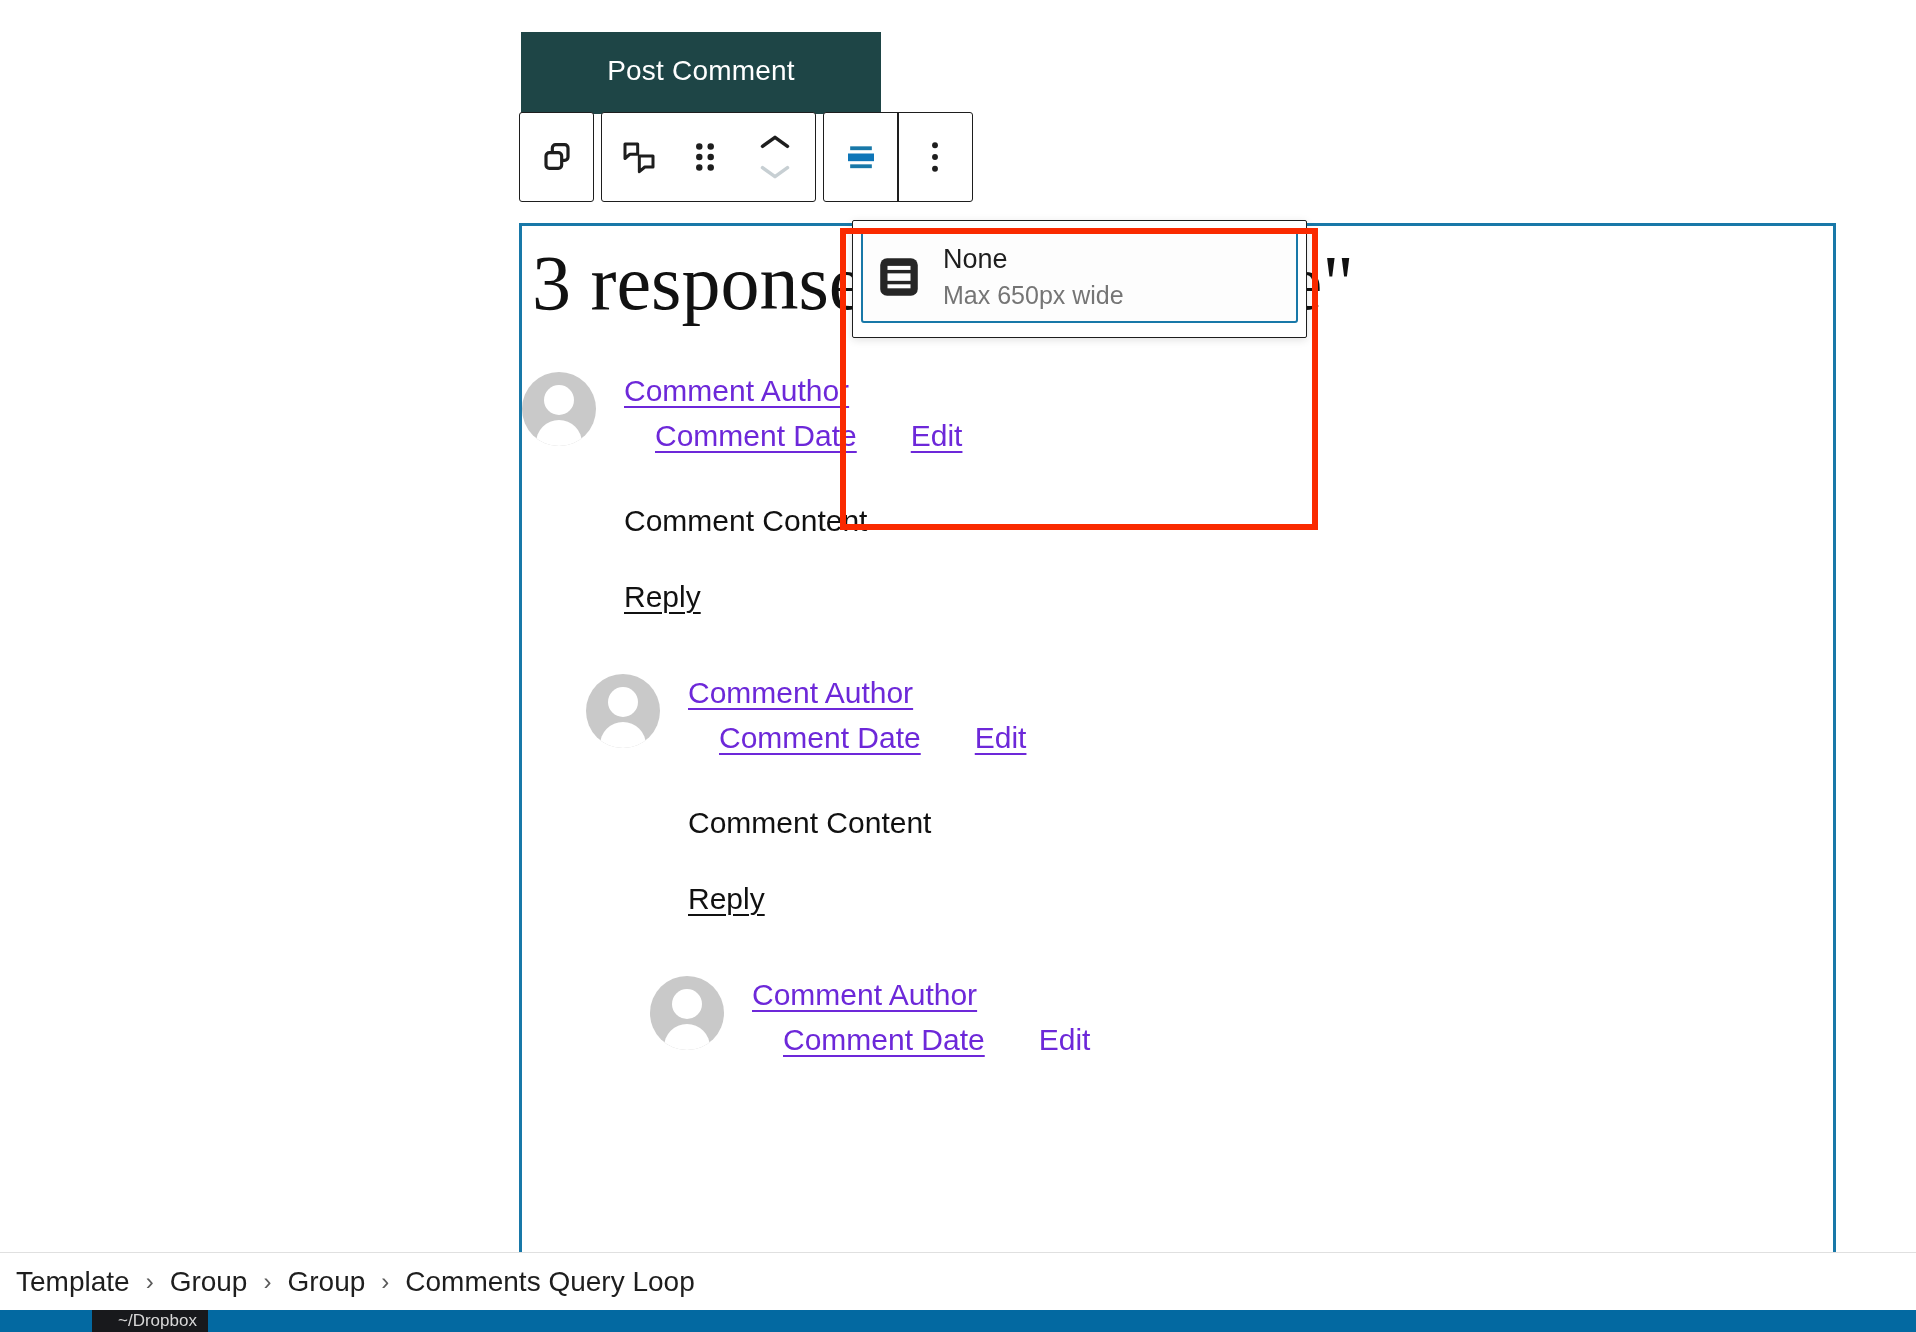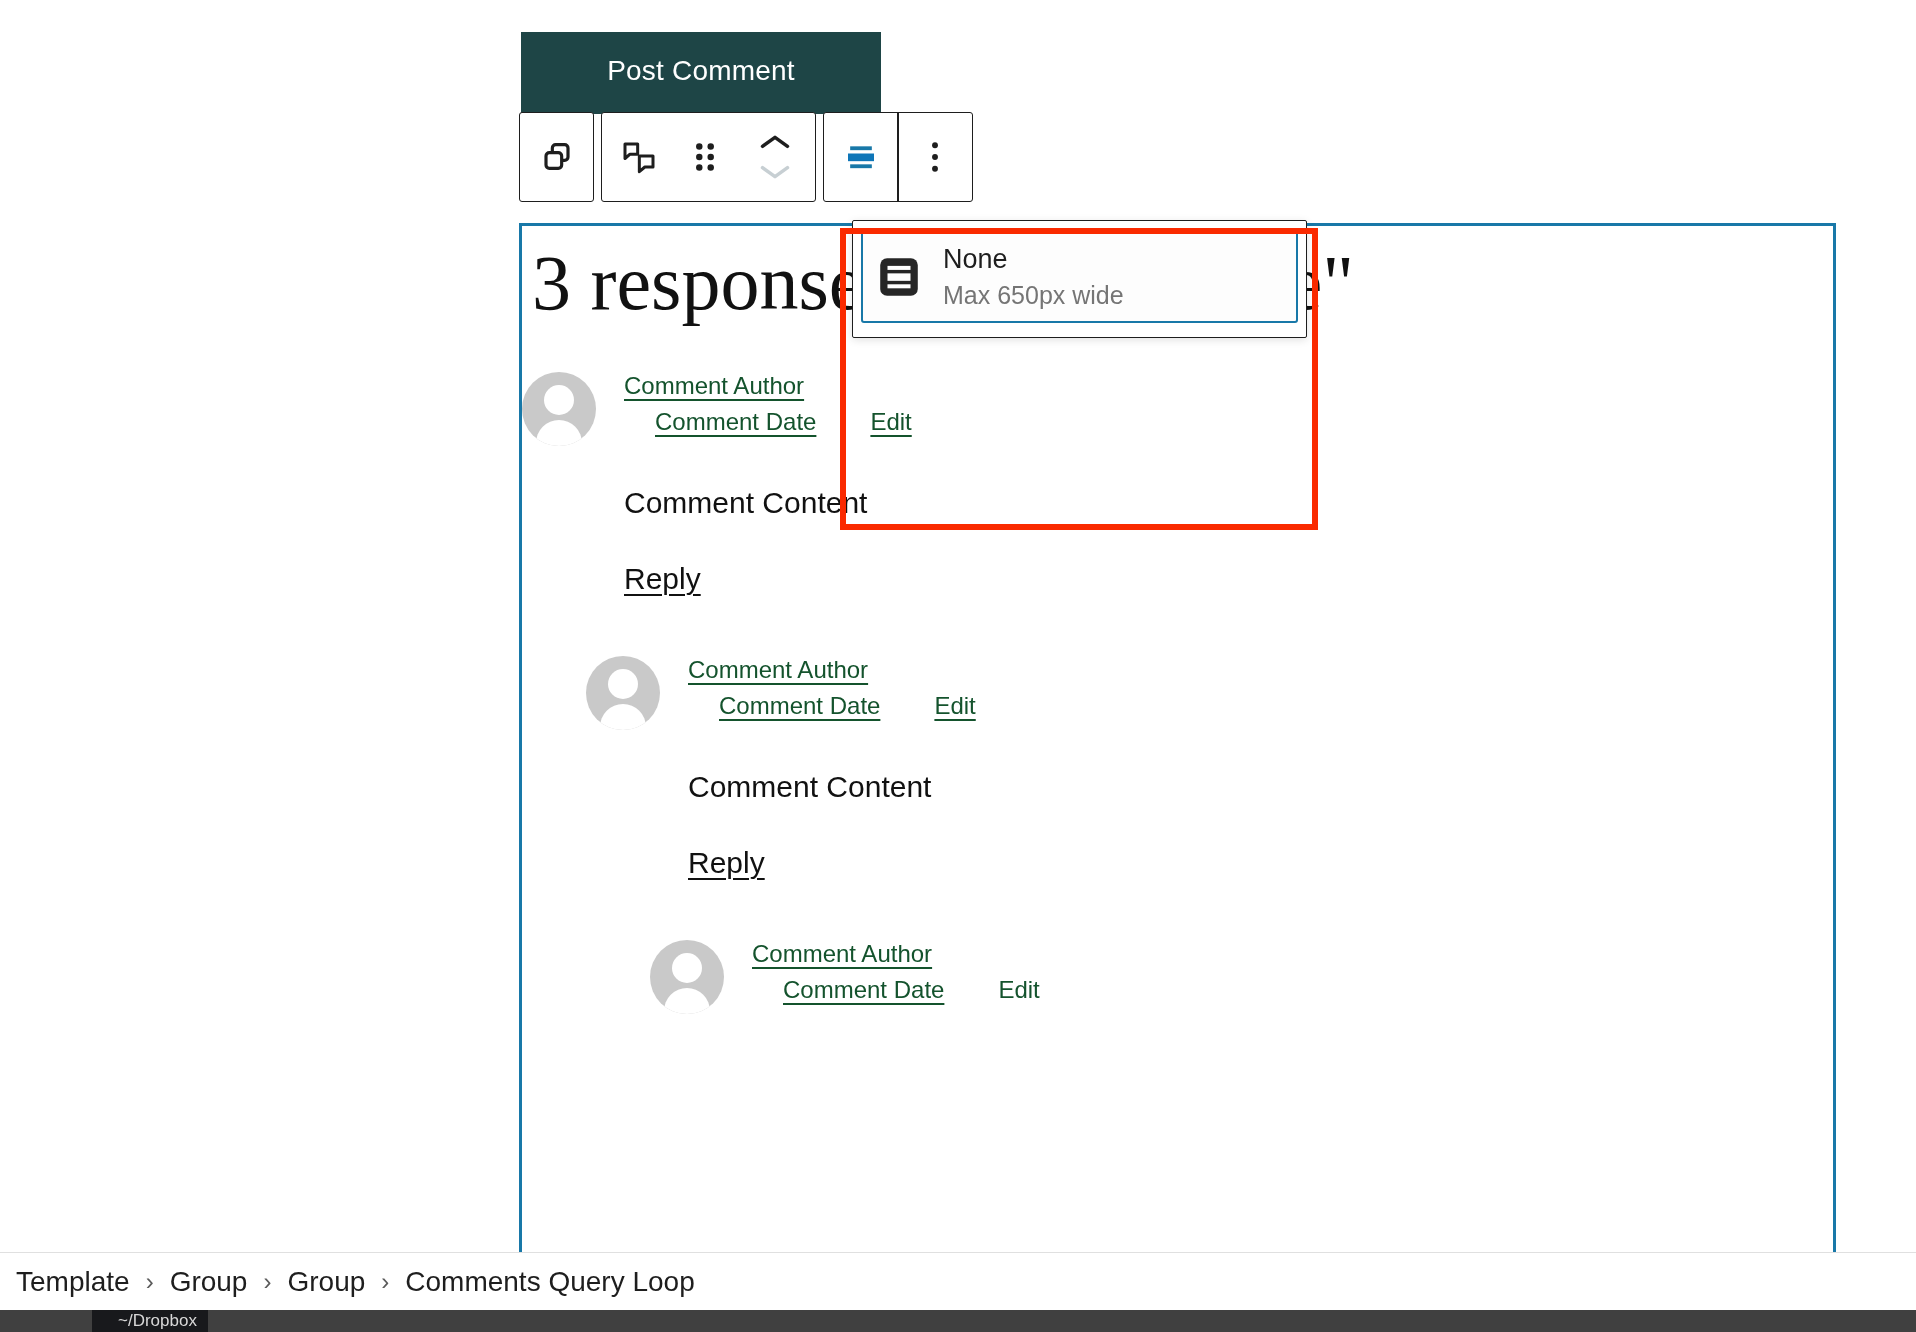--- a/index.html
+++ b/index.html
@@ -141,22 +141,22 @@
     margin-left: 28px;
     padding-top: 2px;
   }
   .meta-row {
     display: flex;
     align-items: baseline;
     gap: 54px;
     margin-left: 31px;
   }
   .c-link {
-    font-size: 24px;
-    color: #14532d;
+    font-size: 30px;
+    color: #6d28d9;
     text-decoration: underline;
     text-underline-offset: 5px;
     text-decoration-thickness: 2px;
     white-space: nowrap;
     line-height: 1.5;
     cursor: pointer;
   }
   .c-author { display: block; }
   .c-content {
     font-size: 30px;
@@ -263,21 +263,21 @@
     padding: 0 2px;
   }
 
   
   #taskbar {
     position: absolute;
     left: 0;
     bottom: 0;
     width: 1916px;
     height: 22px;
-    background: #404040;
+    background: #0369a1;
     z-index: 90;
     overflow: hidden;
     display: flex;
     align-items: center;
   }
   #tb-teal {
     width: 92px;
     background: linear-gradient(180deg,#3e8278,#2d6b63);
     flex: 0 0 auto;
   }

